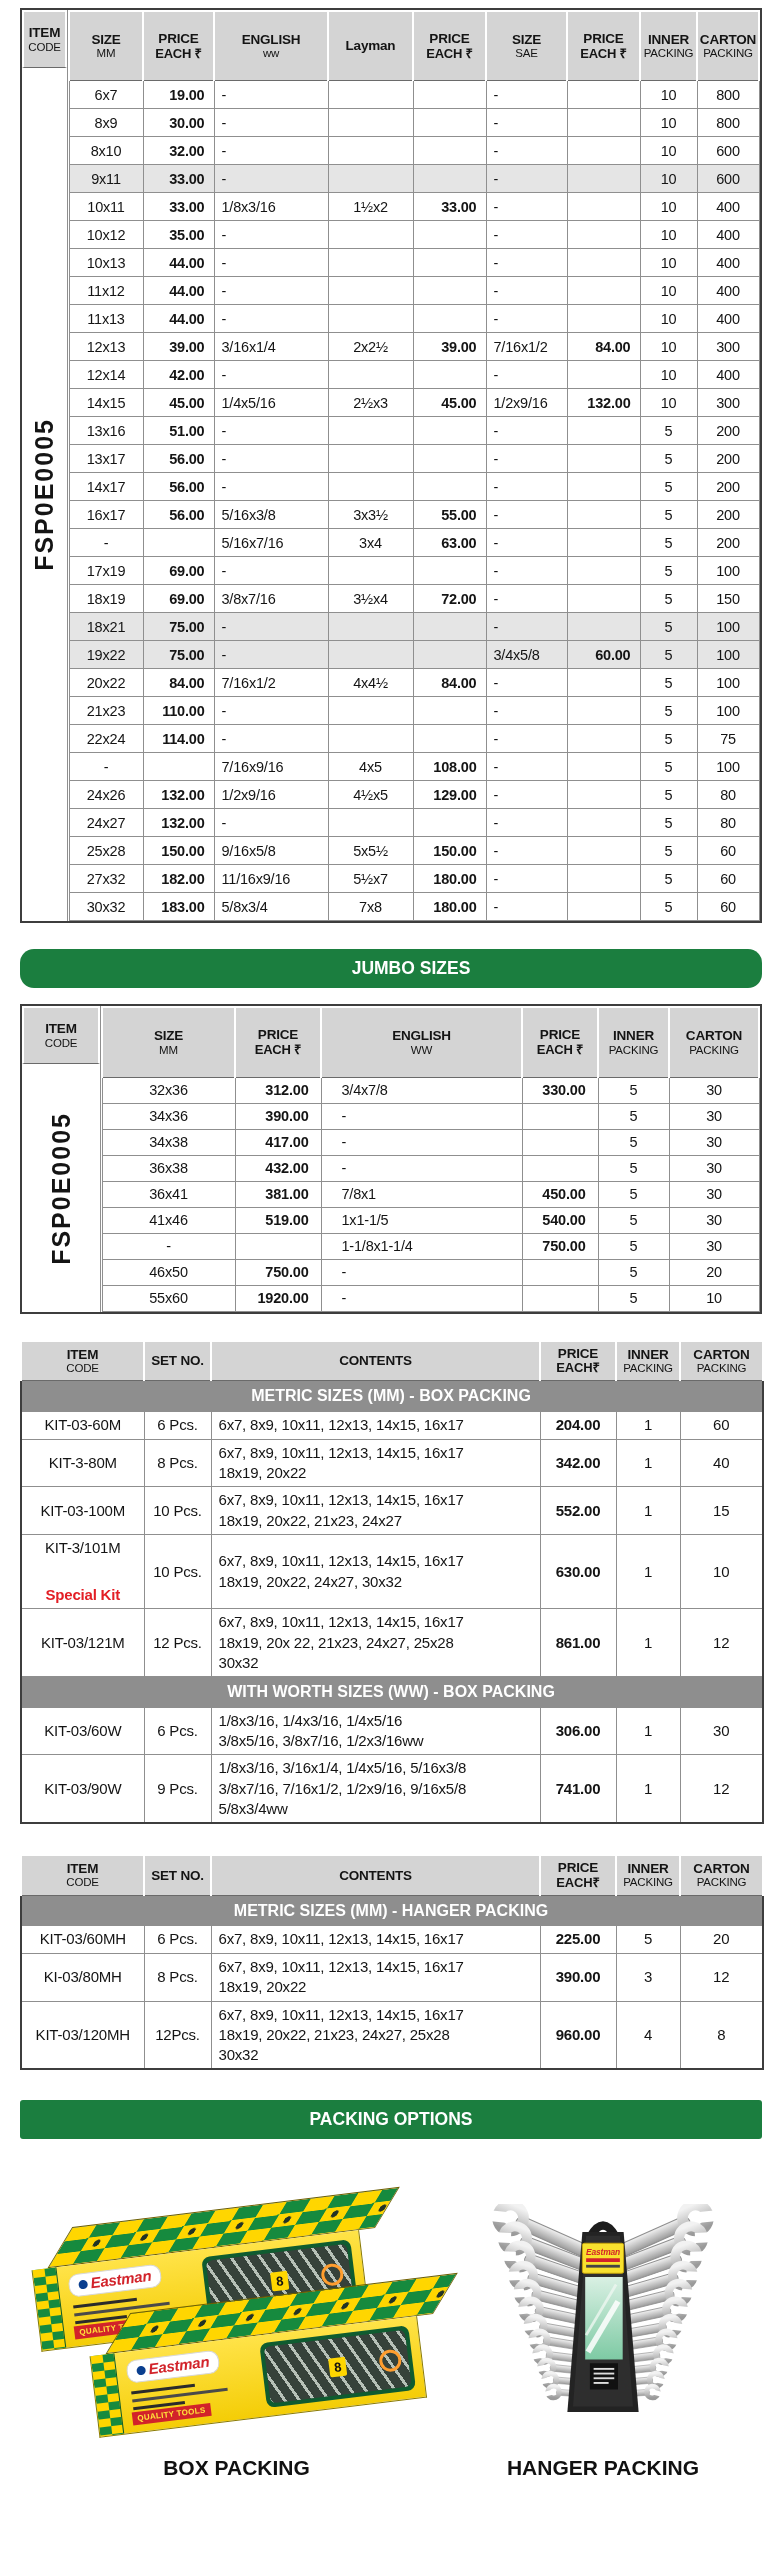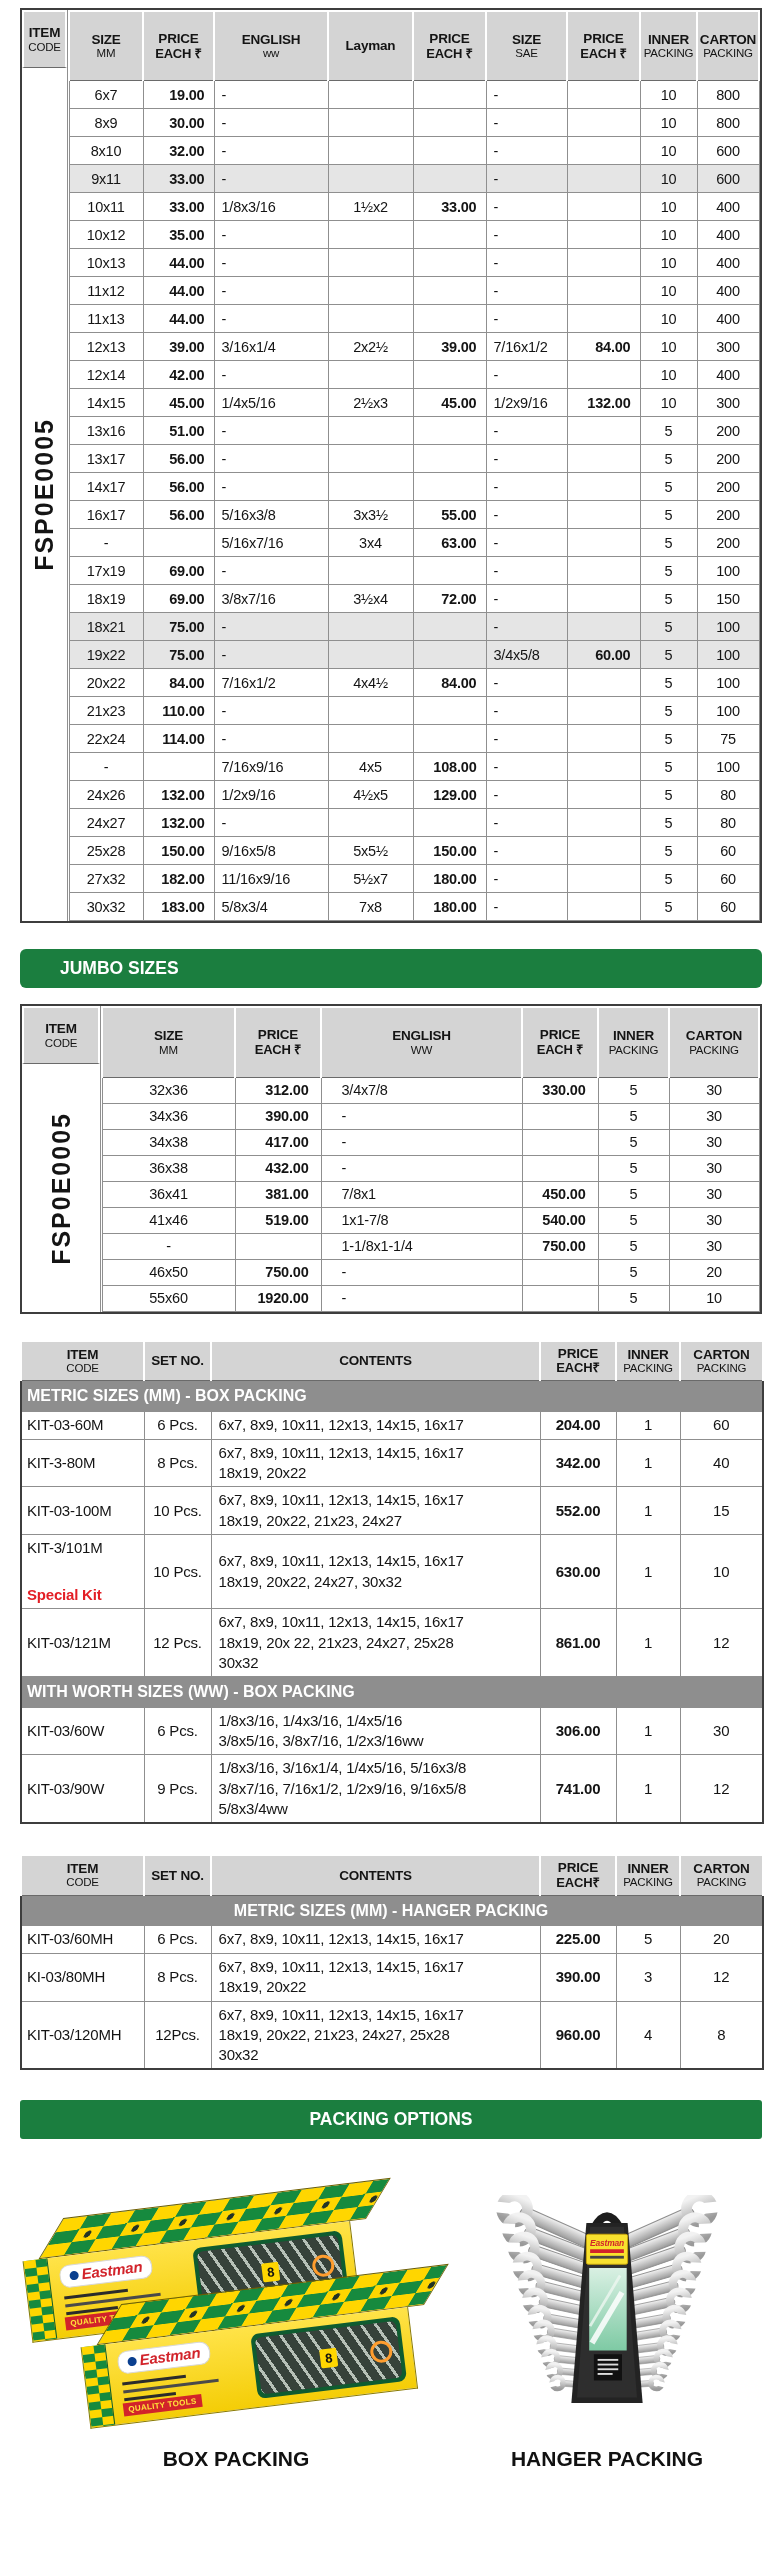--- a/index.html
+++ b/index.html
@@ -42,38 +42,38 @@
   .jumbo-table thead th:nth-child(2) .h2, .jumbo-table thead th:nth-child(4) .h2
     { font-weight:700; font-size:13px; }
 
   
   table.kit-table { border-collapse:collapse; table-layout:fixed; width:742px; border:2px solid #3d3d3d; }
   .kit-table thead th { background:#d4d4d4; border:2px solid #fff; border-bottom:1px solid #6a6a6a; padding:4px 2px; line-height:1.15; vertical-align:middle; }
   .kit-table thead .h1 { font-weight:700; font-size:13.5px; }
   .kit-table thead .h2 { font-weight:400; font-size:11.5px; }
   .kit-table thead th:nth-child(4) .h2 { font-weight:700; font-size:13px; }
   .kit-table tbody td { border:1px solid #8f8f8f; font-size:15px; padding:3px 5px; text-align:center; vertical-align:middle; line-height:1.35; height:28px; }
-  .kit-table tbody td:nth-child(1) { text-align:left; padding-left:5px; }
+  .kit-table tbody td:nth-child(1) { text-align:center; padding-left:5px; }
   .kit-table tbody td:nth-child(3) { text-align:left; padding-left:7px; white-space:pre-line; }
   .kit-table tbody td:nth-child(4) { font-weight:700; }
   .kit-table .section-row td { background:#8e8e8e; color:#fff; font-weight:700; font-size:16px; text-align:left; padding:4px 7px; border:1px solid #8e8e8e; height:24px; letter-spacing:0; }
   .kit-table.hanger .section-row td { text-align:center; }
   .kit-note { color:#e31e25; font-weight:700;margin-top:27px; }
   .kit-note:empty { display:none; }
 
   
   .green-banner { background:#1b7e3f; color:#fff; font-weight:700; font-size:17.5px; padding:9px 0; letter-spacing:0; }
-  .green-banner.left { text-align:left; padding-left:40px; border-radius:6px; margin:26px 0 16px; }
+  .green-banner.left { text-align:center; padding-left:40px; border-radius:14px; margin:26px 0 16px; }
   .green-banner.center { text-align:center; border-radius:3px; margin:30px 0 0; }
 
   .gap-sm { height:26px; } .gap-md { height:30px; }
 
   
   .packing-figures { display:flex; align-items:flex-end; margin-top:34px; }
-  figure { margin:0; }
+  figure { margin:9px; }
   figcaption { text-align:center; font-weight:700; font-size:21px; letter-spacing:0; color:#111; }
   .fig-left { width:432px; }
   .fig-right { width:310px; margin-left:0; }
 
   .box-art { position:relative; height:250px; }
   .pack-box { position:absolute; width:330px; height:120px; }
   .pack-box.b1 { left:4px; top:30px; transform:rotate(-7deg); z-index:1; }
   .pack-box.b2 { left:62px; top:116px; transform:rotate(-7deg); z-index:2; }
   .box-top { height:38px; margin-left:16px; margin-right:-16px; transform:skewX(-38deg); transform-origin:bottom left;
              background:
@@ -596,21 +596,21 @@
             <td>36x41</td>
             <td>381.00</td>
             <td>7/8x1</td>
             <td>450.00</td>
             <td>5</td>
             <td>30</td>
           </tr>
             <tr>
             <td>41x46</td>
             <td>519.00</td>
-            <td>1x1-7/8</td>
+            <td>1x1-1/5</td>
             <td>540.00</td>
             <td>5</td>
             <td>30</td>
           </tr>
             <tr>
             <td>-</td>
             <td></td>
             <td>1-1/8x1-1/4</td>
             <td>750.00</td>
             <td>5</td>

